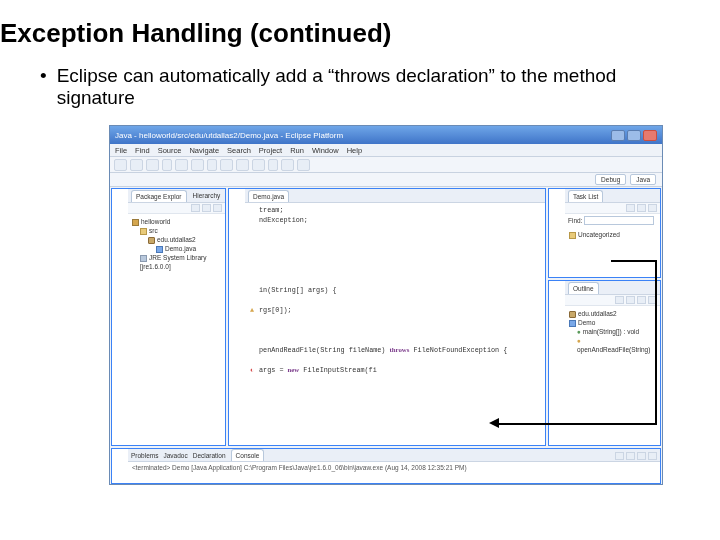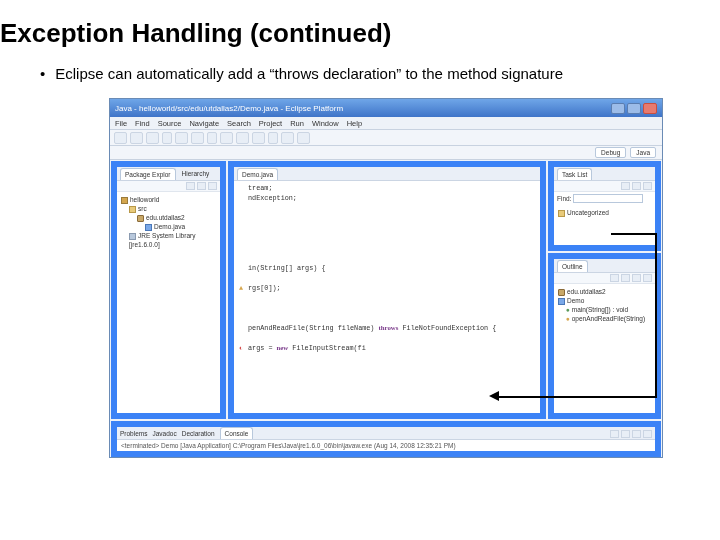--- a/index.html
+++ b/index.html
@@ -1,34 +1,34 @@
 <!DOCTYPE html>
 <html><head>
   <meta charset="utf-8">
   <style>
     * { box-sizing: border-box; margin: 0; padding: 0; }
     body { width: 720px; height: 540px; font-family: Arial, sans-serif; background: #fff; position: relative; }
     .slide { width: 720px; height: 540px; padding: 8px 0; }
     .title { font-size: 26px; margin: 10px 0 16px; }
-    .bullet { font-size: 15px; margin: 0 40px 14px 40px; display: flex; }
+    .bullet { font-size: 19px; margin: 0 40px 14px 40px; display: flex; }
     .bullet::before { content: "•"; margin-right: 10px; }
     .ide-wrap { margin: 16px auto; width: 502px; position: relative; }
     .ide { width: 554px; height: 360px; border: 1px solid #6a8bb5; background: #eef2f8; font-size: 7px; color: #333; overflow: hidden; }
     .titlebar { height: 18px; background: linear-gradient(#6fa6e8,#3f74c8); display: flex; align-items: center; padding: 0 5px; color: #fff; font-size: 8px; }
     .winbtns { margin-left: auto; display: flex; gap: 2px; }
     .winbtn { width: 14px; height: 11px; background: #9cbce8; border: 1px solid #5a7db0; border-radius: 2px; }
     .winbtn.close { background: #e67a6f; border-color: #c94e3f; }
     .menubar { height: 13px; background: #eef2f8; border-bottom: 1px solid #c8d2e0; display: flex; gap: 8px; padding: 0 5px; align-items: center; font-size: 7.5px; color: #333; }
     .toolbar { height: 16px; background: #f2f5fa; border-bottom: 1px solid #c8d2e0; display: flex; align-items: center; padding: 0 4px; gap: 3px; }
     .tbtn { width: 13px; height: 12px; background: #e8eef6; border: 1px solid #cbd5e3; border-radius: 2px; }
     .tbtn.sm { width: 10px; }
     .persp { height: 14px; background: #f2f5fa; border-bottom: 1px solid #c8d2e0; display: flex; justify-content: flex-end; align-items: center; padding: 0 6px; gap: 4px; }
     .pill { height: 11px; padding: 0 5px; background: #fff; border: 1px solid #b8c8dc; border-radius: 2px; font-size: 6.5px; line-height: 10px; color: #333; }
     .body3 { display: flex; height: 260px; }
-    .panel { background: #fff; border: 6px solid #3b82f6; margin: 1px; }
+    .panel { background: #fff; border: 1px solid #3b82f6; margin: 1px; padding-left: 16px; }
     .left { width: 115px; display: flex; flex-direction: column; }
     .tabs { height: 14px; background: #eaeff7; border-bottom: 1px solid #cbd5e3; display: flex; align-items: center; padding: 0 3px; gap: 6px; font-size: 6.5px; }
     .tab { background: #fff; border: 1px solid #b8c8dc; border-bottom: none; padding: 0 4px; height: 12px; line-height: 11px; border-radius: 3px 3px 0 0; }
     .tbar { height: 11px; background: #f5f8fc; border-bottom: 1px solid #e0e6ee; display: flex; justify-content: flex-end; gap: 2px; padding: 0 3px; }
     .ibtn { width: 9px; height: 8px; background: #e8eef6; border: 1px solid #cbd5e3; margin-top: 1px; }
     .tree { padding: 3px 4px; font-size: 6.5px; line-height: 9px; color: #333; }
     .tree .n1 { padding-left: 8px; }
     .tree .n2 { padding-left: 16px; }
     .tree .n3 { padding-left: 24px; }
     .ico { display: inline-block; width: 7px; height: 7px; margin-right: 2px; vertical-align: middle; }

